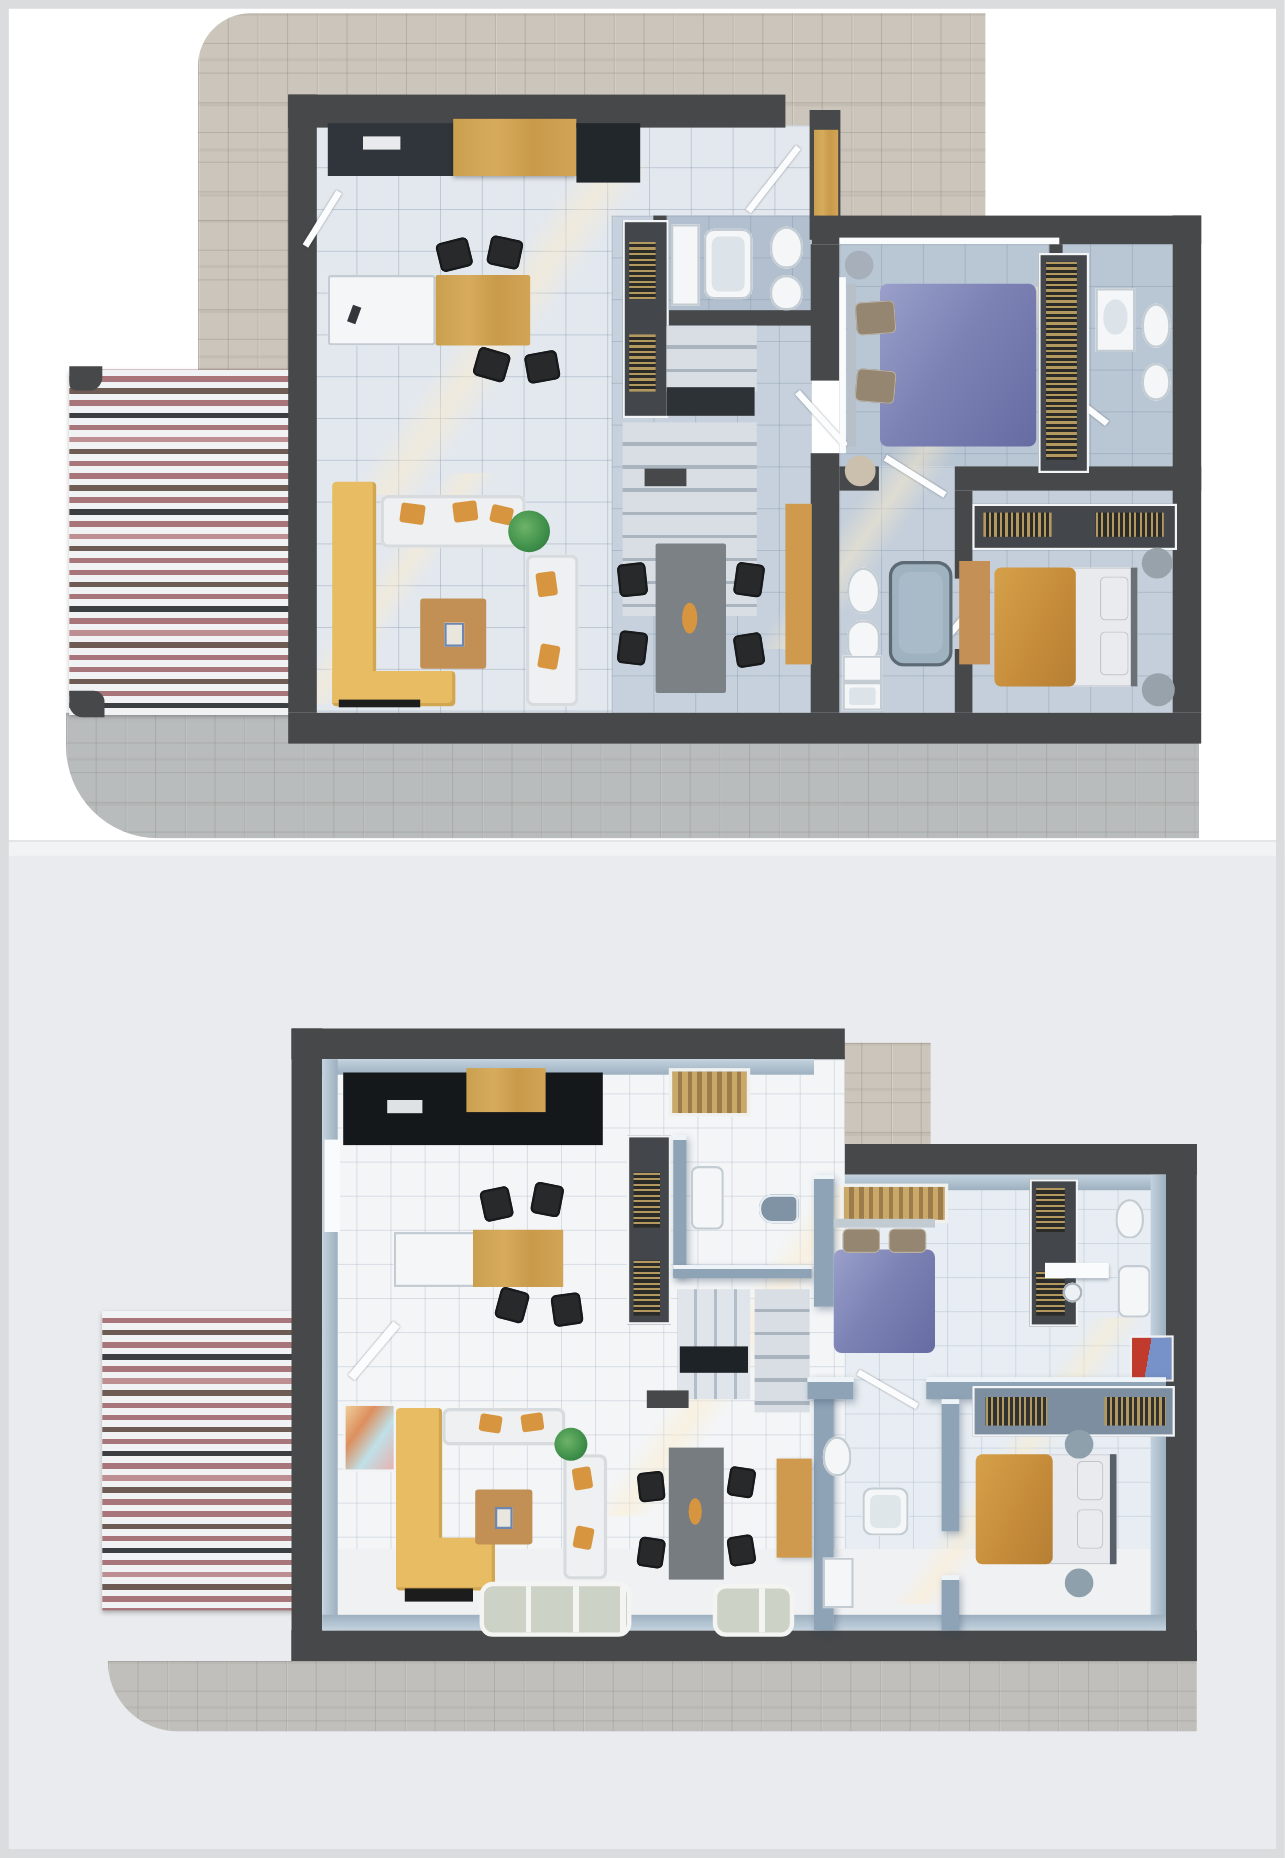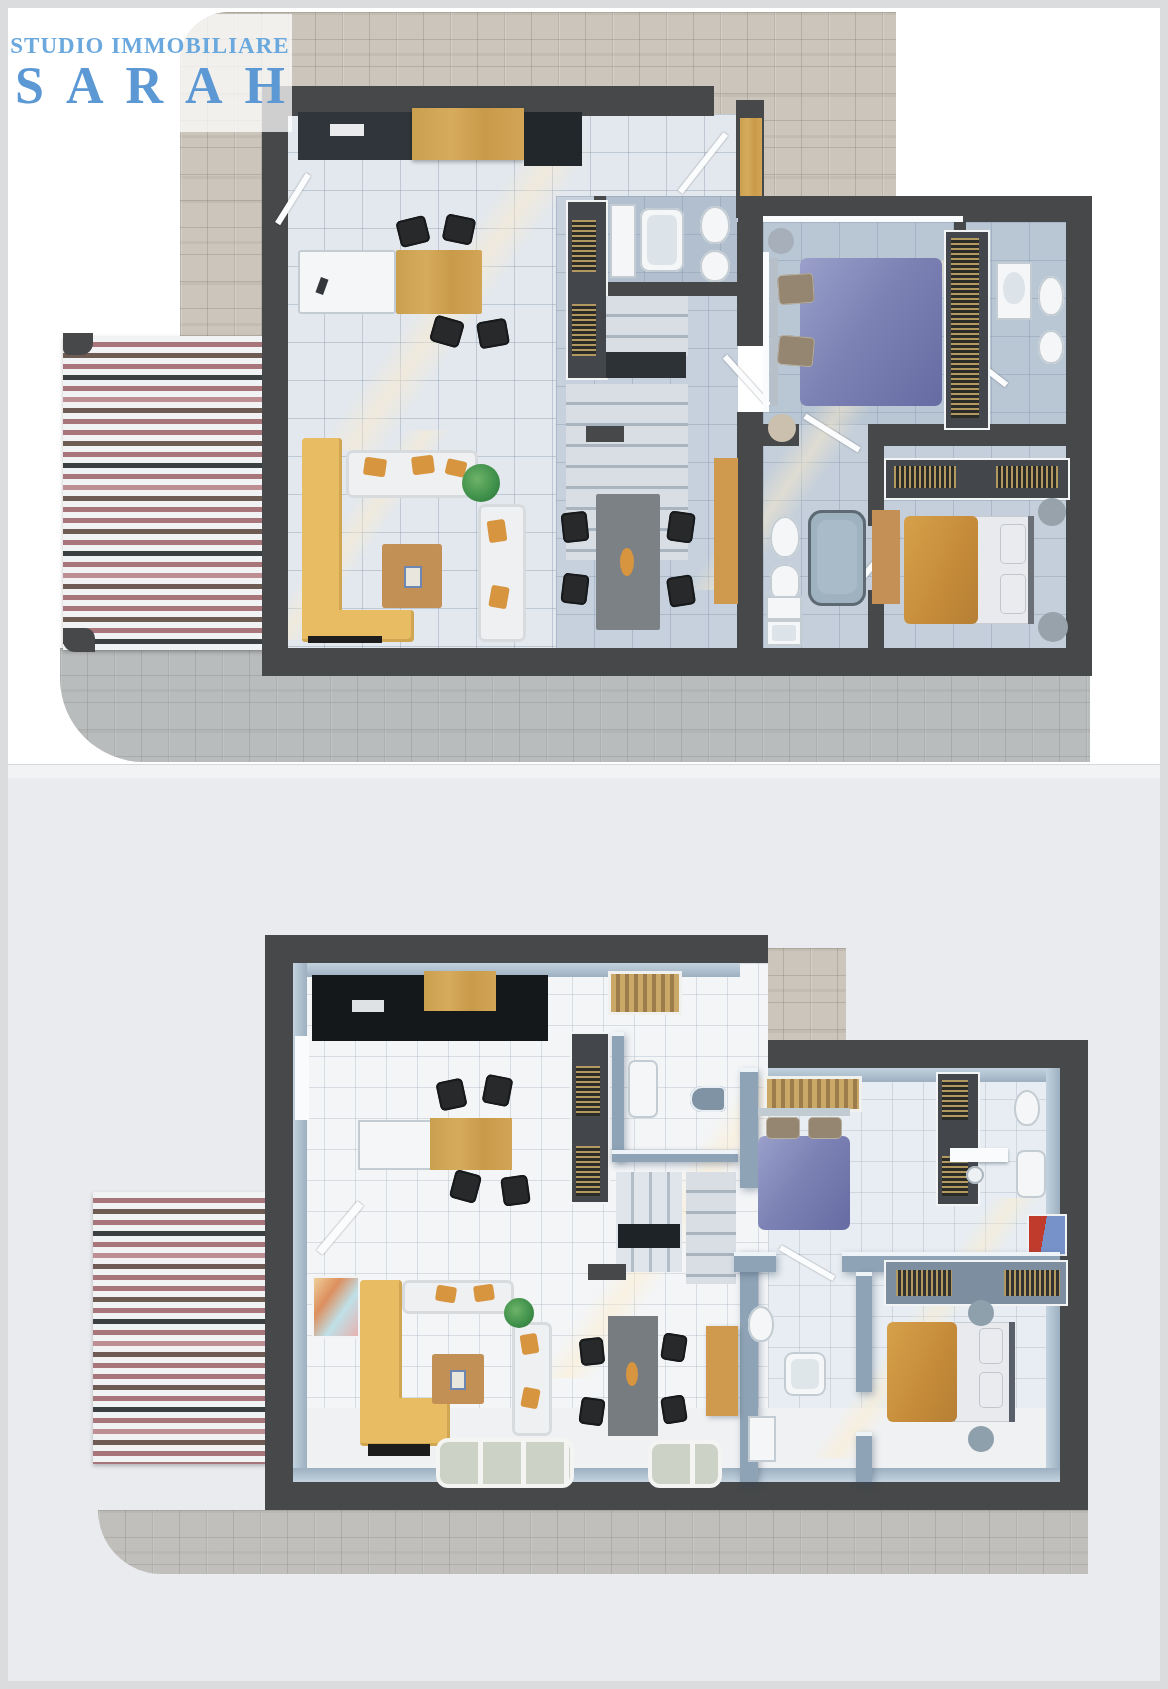--- a/index.html
+++ b/index.html
@@ -212,24 +212,20 @@
       <div class="a" style="left:22px;top:22px;width:18px;height:22px;background:#e9e6dd;box-shadow:inset 0 0 0 2px #6d86b2;"></div>
     </div>
     <div class="a" style="left:462px;top:464px;width:38px;height:38px;border-radius:50%;background:radial-gradient(circle at 40% 40%,#6db368,var(--plant) 60%,#2b6e38);"></div>
     <div class="a" style="left:596px;top:494px;width:64px;height:136px;background:var(--tableGray);border-radius:2px;"></div>
     <div class="a vase" style="left:620px;top:548px;width:14px;height:28px;"></div>
     <div class="a chair" style="left:562px;top:512px;width:26px;height:30px;transform:rotate(-6deg);"></div>
     <div class="a chair" style="left:562px;top:574px;width:26px;height:30px;transform:rotate(7deg);"></div>
     <div class="a chair" style="left:668px;top:512px;width:26px;height:30px;transform:rotate(8deg);"></div>
     <div class="a chair" style="left:668px;top:576px;width:26px;height:30px;transform:rotate(-9deg);"></div>
 
-    <div class="a logo" style="left:8px;top:14px;width:284px;height:118px;">
-      <div class="l1">STUDIO IMMOBILIARE</div>
-      <div class="l2">SARAH</div>
-    </div>
   </div>
 
   <div class="a" style="left:0;top:764px;width:1168px;height:14px;background:#f2f3f4;border-top:1px solid #d6d8da;border-bottom:1px solid #d6d8da;"></div>
 
   <div class="a" style="left:0;top:778px;width:1168px;height:911px;background:var(--bg2);">
 
     <div class="a paving" style="left:756px;top:170px;width:90px;height:104px;"></div>
     <div class="a paving" style="left:292px;top:408px;width:46px;height:76px;"></div>
     <div class="a paving" style="left:98px;top:732px;width:990px;height:64px;border-bottom-left-radius:72px;"></div>
     <div class="a" style="left:98px;top:732px;width:990px;height:64px;border-bottom-left-radius:72px;background:rgba(150,170,190,.20);"></div>

